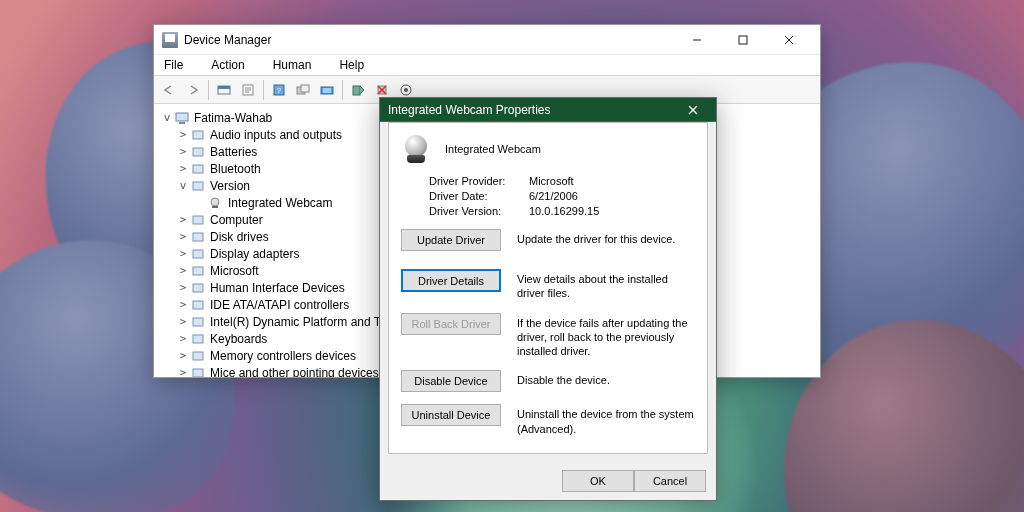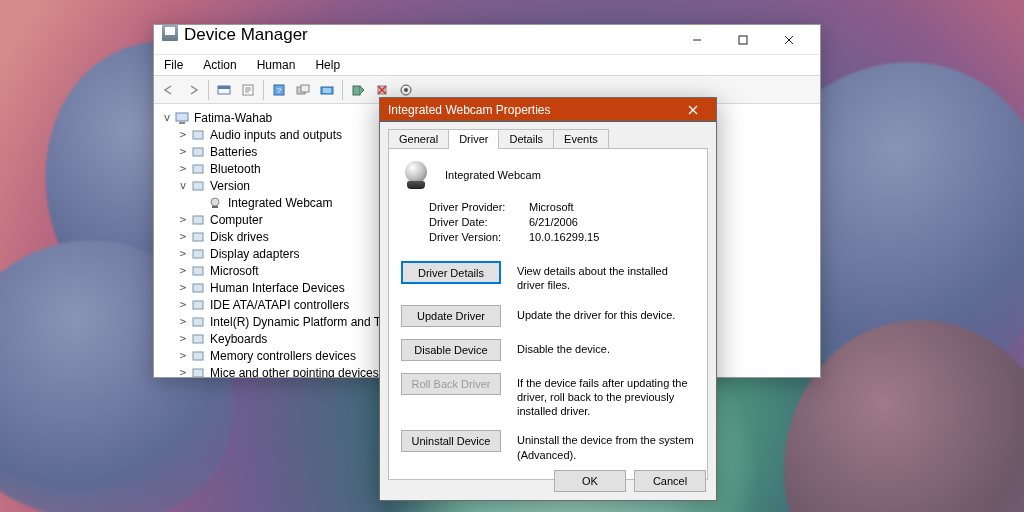--- a/index.html
+++ b/index.html
@@ -9,61 +9,61 @@
   
   .bg-center { position:absolute; left:380px; top:300px; width:380px; height:340px; background: radial-gradient(ellipse at center, #9fd4c2 0%, #7fc0ac 40%, rgba(127,192,172,0) 70%); border-radius:50%; filter:blur(2px); }
   .petal { position:absolute; background: radial-gradient(ellipse at 40% 30%, #8a94b8 0%, #5d6a94 60%, rgba(0,0,0,0) 100%); border-radius:50% 50% 50% 50% / 60% 60% 40% 40%; filter:blur(1px); }
   .p1 { left:40px; top:40px; width:260px; height:260px; transform:rotate(-20deg); }
   .p2 { left:-60px; top:240px; width:300px; height:280px; transform:rotate(15deg); }
   .p3 { left:740px; top:60px; width:320px; height:320px; transform:rotate(25deg); }
   .p4 { left:780px; top:320px; width:280px; height:260px; transform:rotate(-10deg); background: radial-gradient(ellipse at 40% 30%, #a07a88 0%, #6d5868 60%, rgba(0,0,0,0) 100%); }
 
   
   .win { position:absolute; left:153px; top:24px; width:668px; height:354px; background:#fff; border:1px solid #9a9a9a; box-shadow:0 4px 20px rgba(0,0,0,.25); }
-  .titlebar { height:30px; display:flex; padding:0 8px; background:#fff; border-bottom:1px solid #e8e8e8; font-size:17px; }
+  .titlebar { height:30px; display:flex; align-items:center; padding:0 8px; background:#fff; border-bottom:1px solid #e8e8e8; font-size:12px; }
   .titlebar .ticon { width:16px; height:16px; margin-right:6px; background:linear-gradient(#9ab,#678); border-radius:1px; position:relative; }
   .titlebar .ticon::after { content:""; position:absolute; left:3px; top:2px; width:10px; height:8px; background:#fff; }
   .winctrls { margin-left:auto; display:flex; }
   .winbtn { width:46px; height:30px; display:flex; align-items:center; justify-content:center; }
   .winbtn svg { width:10px; height:10px; stroke:#222; stroke-width:1; fill:none; }
-  .menubar { height:21px; display:flex; align-items:center; padding:0 6px; font-size:12px; gap:12px; border-bottom:1px solid #d8d8d8; }
+  .menubar { height:21px; display:flex; align-items:center; padding:0 6px; font-size:12px; gap:20px; border-bottom:1px solid #d8d8d8; }
   .menubar span { padding:1px 4px; }
   .toolbar { height:28px; display:flex; align-items:center; padding:2px 4px; gap:2px; border-bottom:1px solid #d8d8d8; background:#f6f6f6; }
   .tbtn { width:22px; height:22px; display:flex; align-items:center; justify-content:center; border:1px solid transparent; }
   .tsep { width:1px; height:20px; background:#c8c8c8; margin:0 2px; }
   .tree { position:absolute; top:80px; bottom:0; left:0; right:0; overflow:auto; padding:4px 6px 4px 4px; font-size:12px; }
   .node { display:flex; align-items:center; height:17px; white-space:nowrap; }
   .tw { width:14px; text-align:center; color:#555; font-family:monospace; font-size:11px; }
   .icn { width:16px; height:16px; margin:0 4px 0 0; display:flex; align-items:center; justify-content:center; }
   .ind0 { padding-left:2px; }
   .ind1 { padding-left:18px; }
   .ind2 { padding-left:36px; }
 
   
   .dlg { position:absolute; left:379px; top:97px; width:338px; height:404px; background:#f0f0f0; border:1px solid #6a6a6a; box-shadow:0 6px 26px rgba(0,0,0,.35); }
-  .dlgtitle { height:24px; background:#c2410c; color:#fff; display:flex; align-items:center; padding:0 8px; font-size:12px; border-bottom:1px solid #1e6f8c; }
+  .dlgtitle { height:24px; background:#14532d; color:#fff; display:flex; align-items:center; padding:0 8px; font-size:12px; border-bottom:1px solid #1e6f8c; }
   .dlgclose { margin-left:auto; width:30px; height:22px; display:flex; align-items:center; justify-content:center; }
   .dlgclose svg { width:10px; height:10px; stroke:#fff; stroke-width:1.4; fill:none; }
   .tabs { display:flex; padding:6px 8px 0 8px; font-size:11px; }
   .tab { padding:3px 10px 4px; border:1px solid #bfbfbf; border-bottom:none; background:#f0f0f0; margin-right:-1px; position:relative; top:1px; }
   .tab.active { background:#fff; z-index:2; }
   .tabframe { margin:0 8px 8px 8px; border:1px solid #bfbfbf; background:#fff; height:332px; position:relative; padding:10px 12px; font-size:11px; }
   .devrow { display:flex; align-items:center; margin-bottom:10px; }
   .devicon { width:32px; height:32px; margin-right:12px; position:relative; }
   .devicon .ball { position:absolute; left:4px; top:2px; width:22px; height:22px; background:radial-gradient(circle at 35% 30%, #fff, #bbb 55%, #666); border-radius:50%; }
   .devicon .base { position:absolute; left:6px; top:22px; width:18px; height:8px; background:linear-gradient(#555,#222); border-radius:2px 2px 4px 4px; }
   .kv { display:flex; margin:3px 0 3px 28px;justify-content:flex-end; }
   .kv .k { width:100px; } .kv .v { flex:1; }
   .actrow { display:flex; align-items:flex-start; margin-top:12px; }
   .actrow.first { margin-top:18px; }
   .btn { width:100px; height:22px; font-size:11px; background:#e1e1e1; border:1px solid #adadad; display:flex; align-items:center; justify-content:center; margin-right:16px; }
   .btn.disabled { color:#9a9a9a; }
   .btn.primary { border:2px solid #0078d7; width:100px; height:23px; }
   .desc { flex:1; padding-top:3px; line-height:1.3; }
-  .dlgfooter { position:absolute; right:10px; bottom:8px; display:flex; gap:8px; }
+  .dlgfooter { position:absolute; right:10px; bottom:8px; display:flex; }
   .dlgfooter .btn { width:72px; margin:0; }
 
   
   .ico { width:16px; height:12px; }
 </style>
 </head>
 <body>
 
 <div class="bg-center"></div>
 <div class="petal p1"></div>
@@ -317,26 +317,20 @@
 
 <div class="dlg">
   <div class="dlgtitle">
     <span>Integrated Webcam Properties</span>
     <div class="dlgclose">
         <svg viewBox="0 0 10 10">
           <path d="M1 1 L9 9 M9 1 L1 9"></path>
         </svg>
       </div>
   </div>
-  <div class="tabs">
-    <div class="tab">General</div>
-    <div class="tab active">Driver</div>
-    <div class="tab">Details</div>
-    <div class="tab">Events</div>
-  </div>
   <div class="tabframe">
     <div class="devrow">
       <div class="devicon">
           <div class="ball"></div>
           <div class="base"></div>
         </div>
       <span>Integrated Webcam</span>
     </div>
     <div class="kv">
         <span class="k">Driver Provider:</span>
@@ -344,37 +338,37 @@
       </div>
     <div class="kv">
         <span class="k">Driver Date:</span>
         <span class="v">6/21/2006</span>
       </div>
     <div class="kv">
         <span class="k">Driver Version:</span>
         <span class="v">10.0.16299.15</span>
       </div>
 
+    <div class="actrow">
+      <div class="btn">Update Driver</div>
+      <div class="desc">Update the driver for this device.</div>
+    </div>
     <div class="actrow first">
       <div class="btn primary">Driver Details</div>
       <div class="desc">View details about the installed driver files.</div>
     </div>
     <div class="actrow">
-      <div class="btn">Update Driver</div>
-      <div class="desc">Update the driver for this device.</div>
+      <div class="btn disabled">Roll Back Driver</div>
+      <div class="desc">If the device fails after updating the driver, roll back to the previously installed driver.</div>
     </div>
     <div class="actrow">
       <div class="btn">Disable Device</div>
       <div class="desc">Disable the device.</div>
     </div>
     <div class="actrow">
-      <div class="btn disabled">Roll Back Driver</div>
-      <div class="desc">If the device fails after updating the driver, roll back to the previously installed driver.</div>
-    </div>
-    <div class="actrow">
       <div class="btn">Uninstall Device</div>
       <div class="desc">Uninstall the device from the system (Advanced).</div>
     </div>
   </div>
   <div class="dlgfooter">
     <div class="btn">OK</div>
     <div class="btn">Cancel</div>
   </div>
 </div>
 

